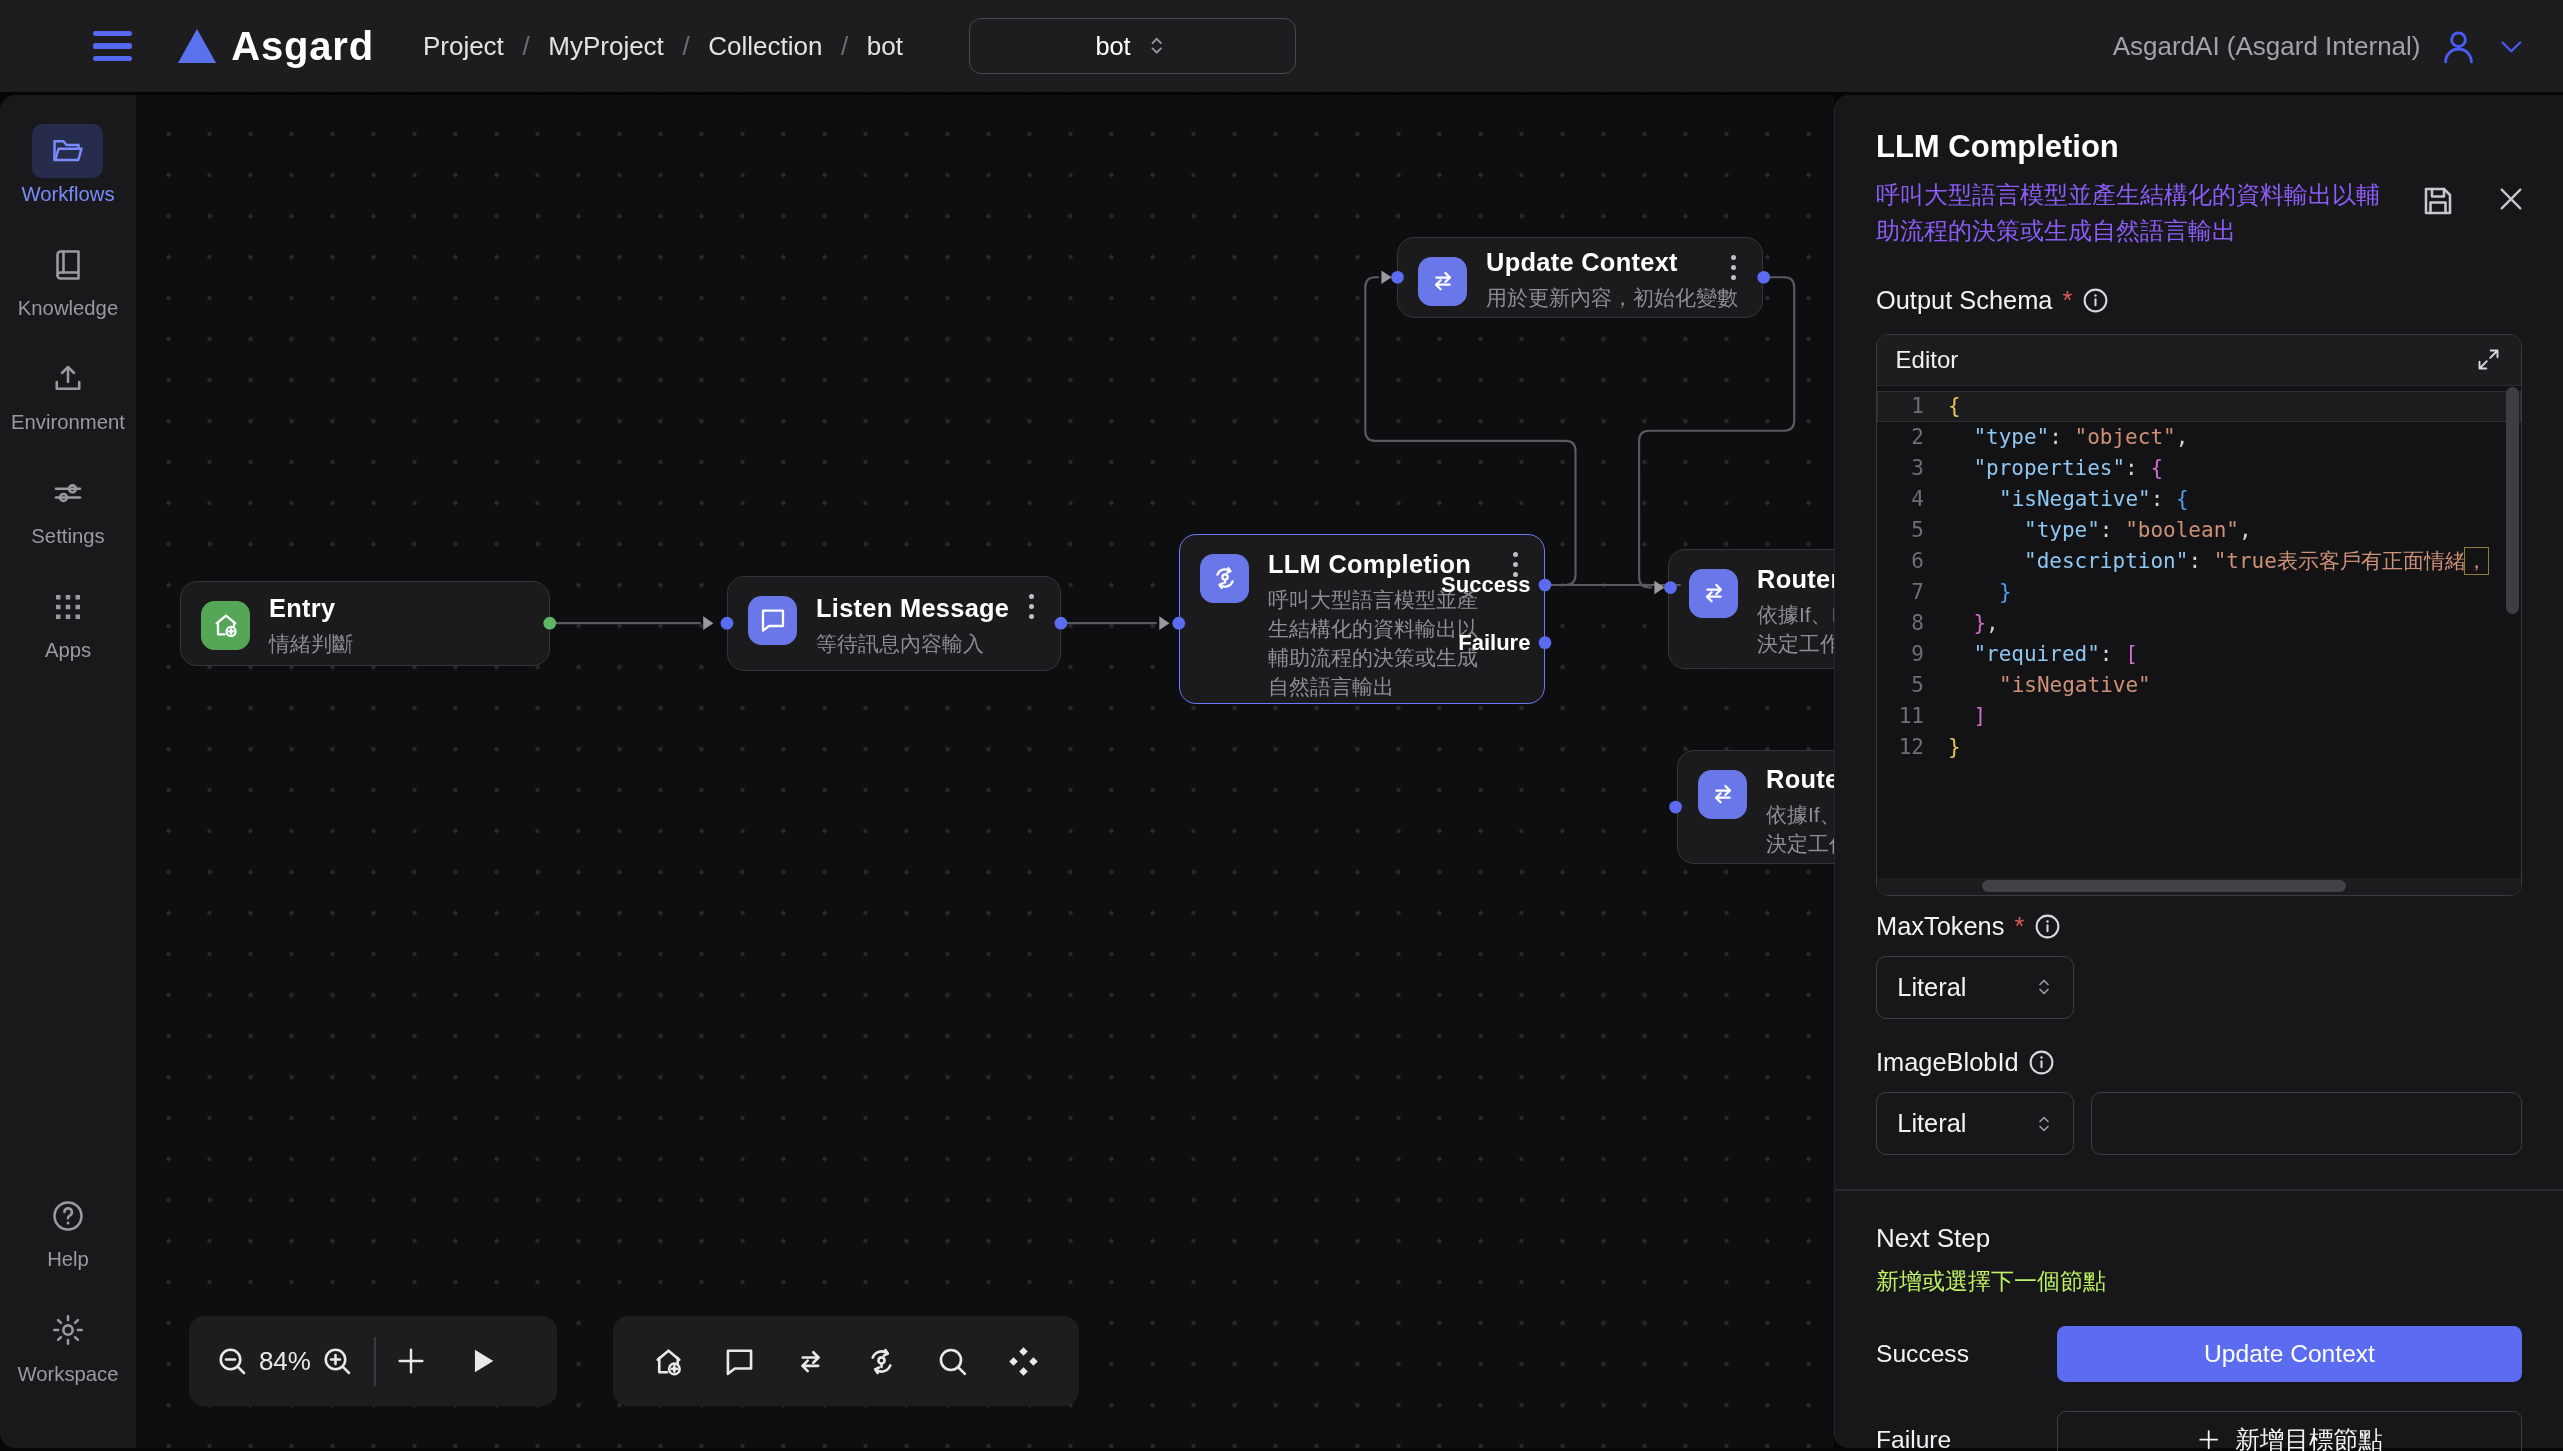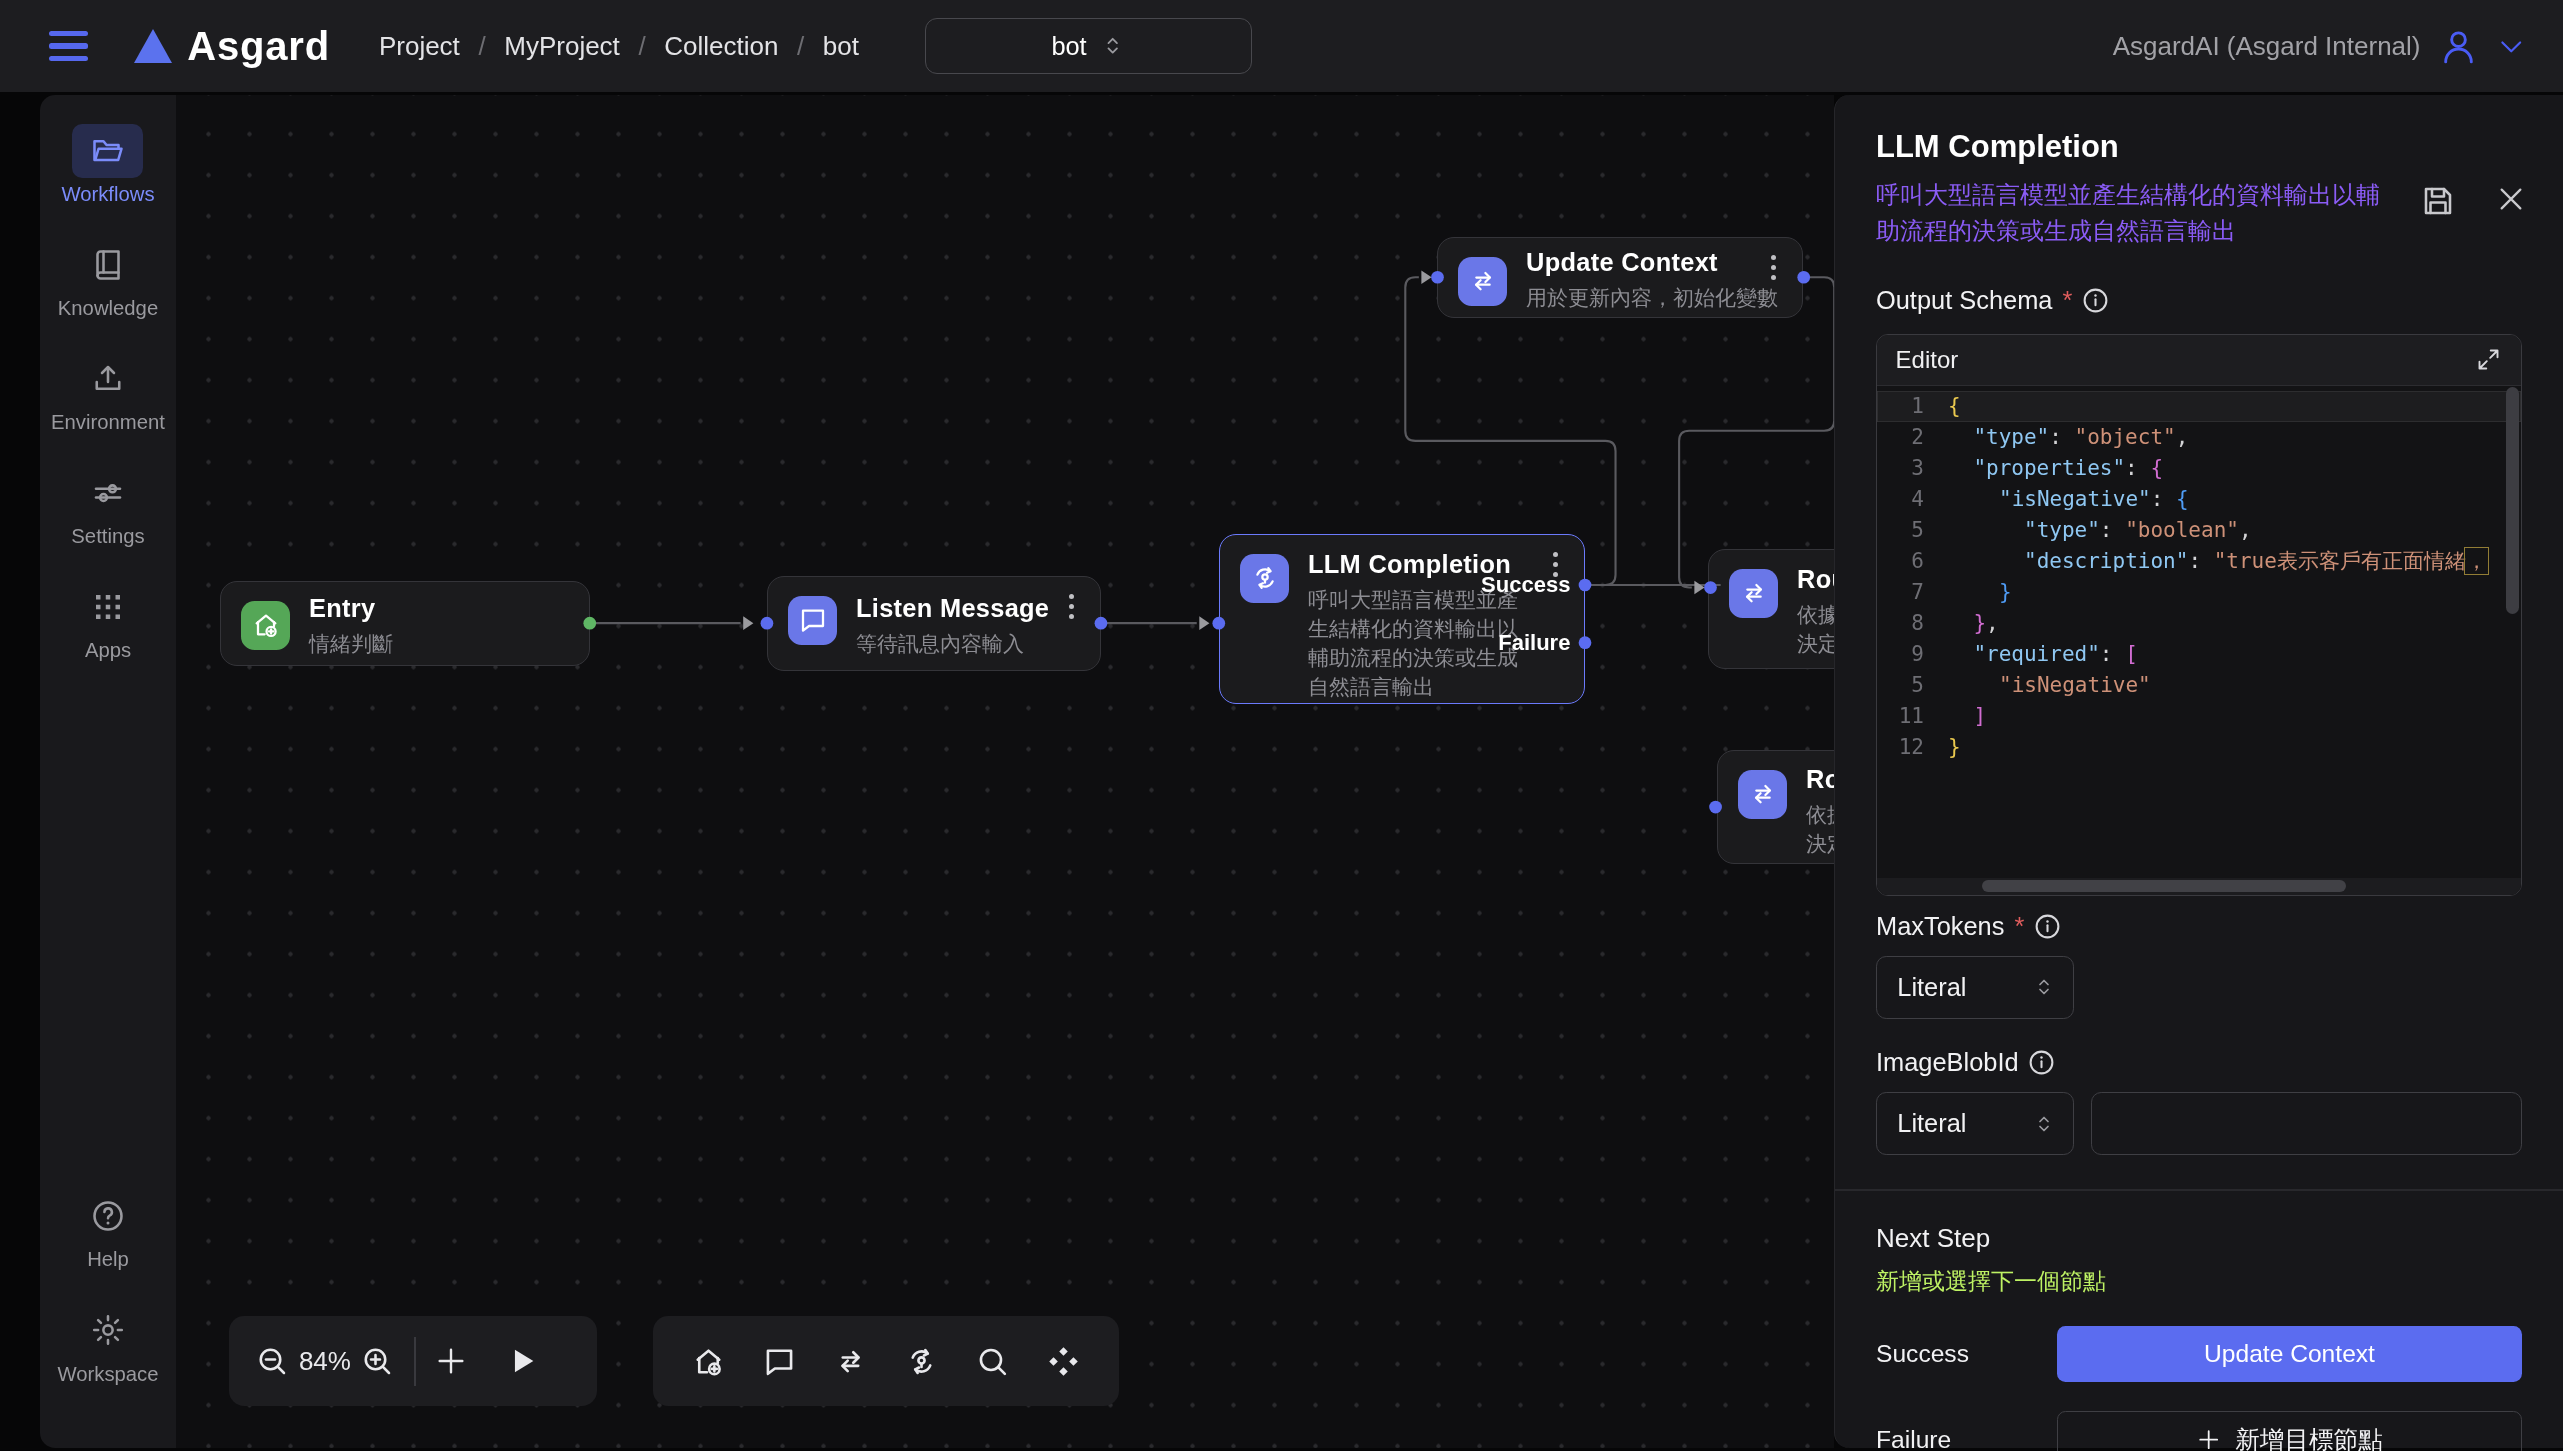--- a/index.html
+++ b/index.html
@@ -1,37 +1,37 @@
 <!DOCTYPE html>
 <html style="font-size:13.6px"><head>
 <meta charset="utf-8">
 <style>
   * { margin:0; padding:0; box-sizing:border-box; }
   html,body { width:2563px; height:1451px; background:#060607; overflow:hidden;
               font-family:"Liberation Sans", sans-serif; -webkit-font-smoothing:antialiased; }
 
   
-  .navbar { height:95px; background:#1d1d20; display:flex; align-items:center; border-bottom:3.4px solid #060607; }
+  .navbar { height:95px; background:#1d1d20; display:flex; align-items:center; border-bottom:3.4px solid #060607;padding-left:44px; }
   .hamburger { margin-left:49px; width:39px; display:flex; flex-direction:column; gap:7.6px; cursor:pointer; }
   .hamburger span { height:5.1px; border-radius:2.5px; background:#5668ee; }
   .logo-tri { margin-left:46px; width:0; height:0; border-left:19.5px solid transparent; border-right:19.5px solid transparent; border-bottom:34px solid #5b72ee; }
   .brand { margin-left:15.3px; font-size:40px; font-weight:bold; color:#fff; letter-spacing:0.8px; }
   .breadcrumb { margin-left:49px; display:flex; align-items:center; gap:18.6px; font-size:26px; color:#e3e3e6; }
   .breadcrumb .sep { color:#6d6d72; }
   .wf-select { margin-left:66px; width:327px; height:56px; border:1.7px solid #48484d; border-radius:12px;
                display:flex; align-items:center; justify-content:center; gap:13.6px; color:#fff; font-size:25.4px; cursor:pointer; }
   .nav-right { margin-left:auto; margin-right:37px; display:flex; align-items:center; gap:17px; }
   .account-label { color:#a2a2a7; font-size:26px; }
   .icon { display:inline-flex; align-items:center; justify-content:center; }
 
   
   .shell { display:flex; height:1353px; }
 
   
-  .sidebar { width:136px; background:#19191c; border-radius:15.3px 0 0 15.3px; display:flex; flex-direction:column; align-items:center; padding:29px 0 30.5px;margin-left:40px; }
+  .sidebar { width:136px; background:#19191c; border-radius:15.3px 0 0 15.3px; display:flex; flex-direction:column; align-items:center; padding:29px 0 30.5px; }
   .side-item { display:flex; flex-direction:column; align-items:center; margin-bottom:32px; cursor:pointer; color:#9a9a9f; }
   .side-item .ibox { width:71px; height:54px; border-radius:10.2px; display:flex; align-items:center; justify-content:center; }
   .side-item.active { color:#7b8cfa; }
   .side-item.active .ibox { background:#272c4d; }
   .side-item .slabel { font-size:20.3px; margin-top:5.1px; }
   .side-spacer { margin-top:auto; }
 
   
   .canvas { position:relative; flex:1; background:#0e0e10; overflow:hidden;
             background-image:radial-gradient(circle, #2a2a2d 1.9px, transparent 2.4px);

